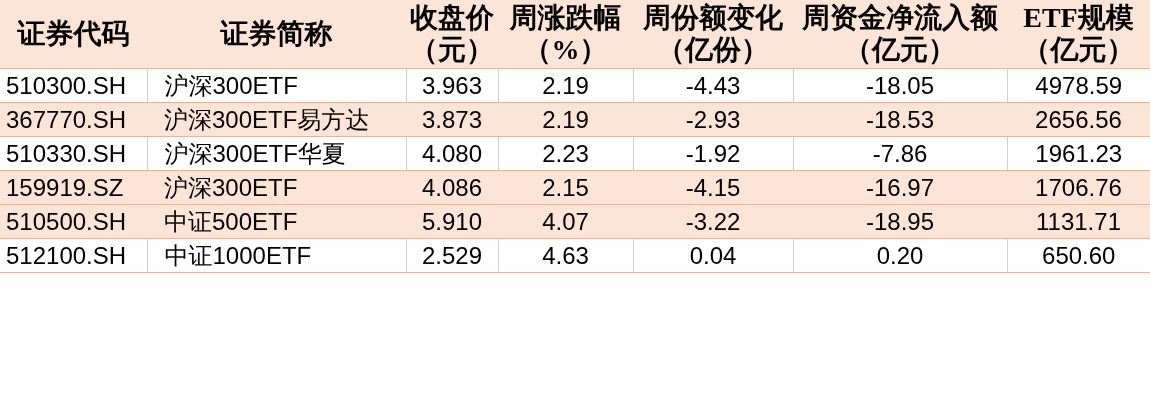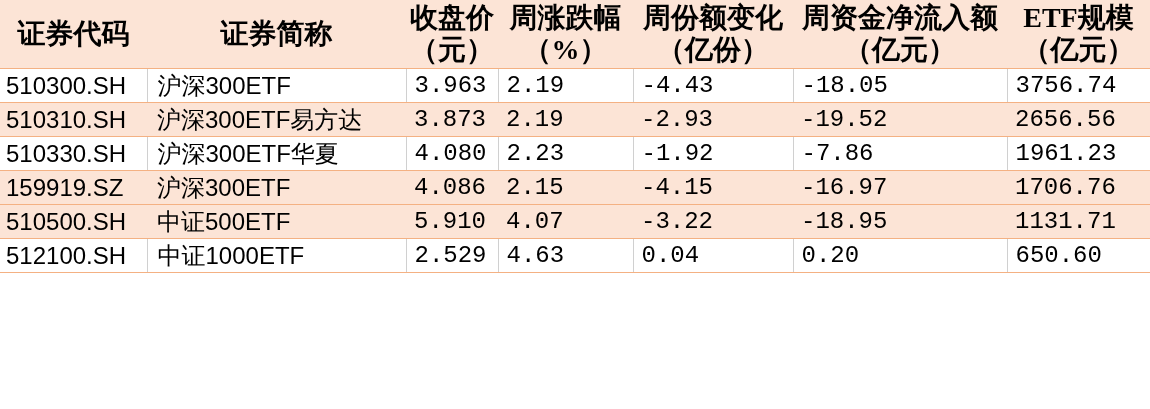--- a/index.html
+++ b/index.html
@@ -36,23 +36,23 @@
     padding:0 8px;
     border-bottom:1px solid var(--hline);
     white-space:nowrap;
     overflow:hidden;
     vertical-align:middle;
   }
   tr.alt td{background:var(--peach);}
   tr.plain td{border-right:1px solid var(--vline);}
   tr.plain td:last-child{border-right:0;}
   td.l{text-align:left;}
-  td.r{text-align:left;font-family:Liberation Mono, monospace;}
+  td.r{text-align:center;}
   td.code{padding-left:6px;margin-left:17px;}
-  td.name{padding-left:10px;}
+  td.name{padding-left:17px;}
 </style>
 </head>
 <body>
 
 <table class="etf-table">
   <colgroup>
     <col style="width:147px">
     <col style="width:259px">
     <col style="width:92px">
     <col style="width:135px">
@@ -91,29 +91,29 @@
     </tr>
   </thead>
   <tbody>
     <tr class="plain">
       <td class="l code">510300.SH</td>
         <td class="l name">沪深300ETF</td>
         <td class="r">3.963</td>
         <td class="r">2.19</td>
         <td class="r">-4.43</td>
         <td class="r">-18.05</td>
-        <td class="r">3756.74</td>
+        <td class="r">4978.59</td>
     </tr>
     <tr class="alt">
-      <td class="l code">510310.SH</td>
+      <td class="l code">367770.SH</td>
         <td class="l name">沪深300ETF易方达</td>
         <td class="r">3.873</td>
         <td class="r">2.19</td>
         <td class="r">-2.93</td>
-        <td class="r">-19.52</td>
+        <td class="r">-18.53</td>
         <td class="r">2656.56</td>
     </tr>
     <tr class="plain">
       <td class="l code">510330.SH</td>
         <td class="l name">沪深300ETF华夏</td>
         <td class="r">4.080</td>
         <td class="r">2.23</td>
         <td class="r">-1.92</td>
         <td class="r">-7.86</td>
         <td class="r">1961.23</td>

